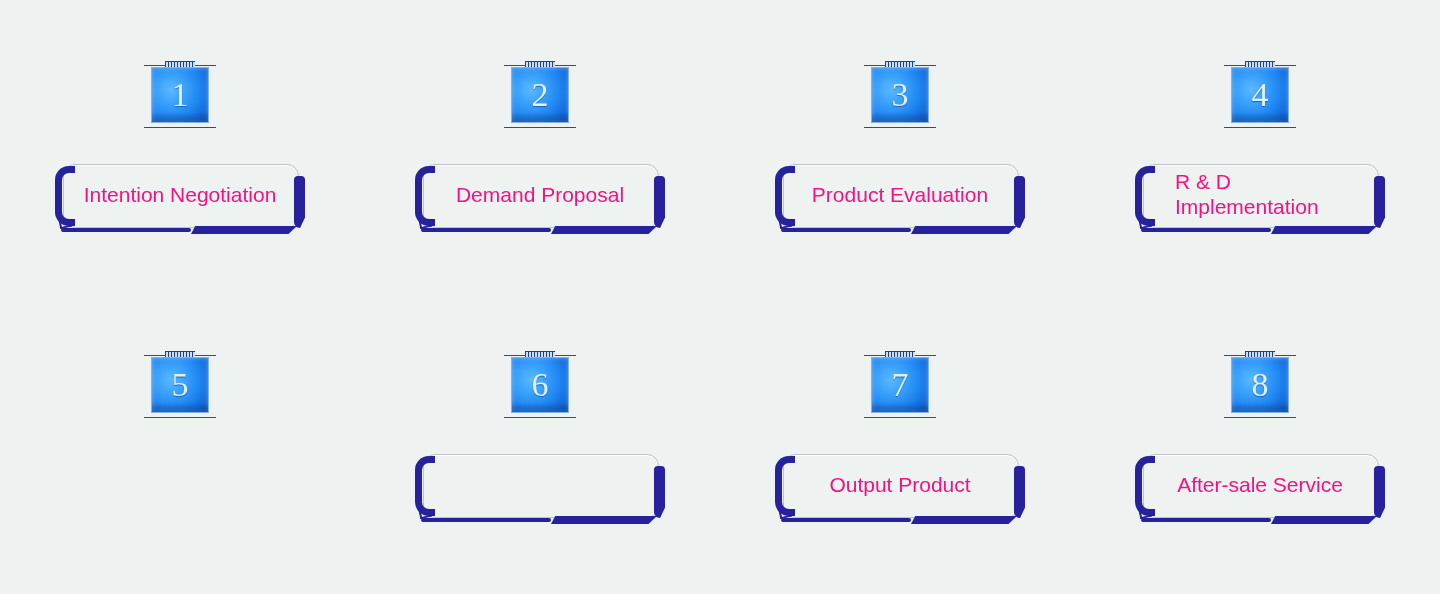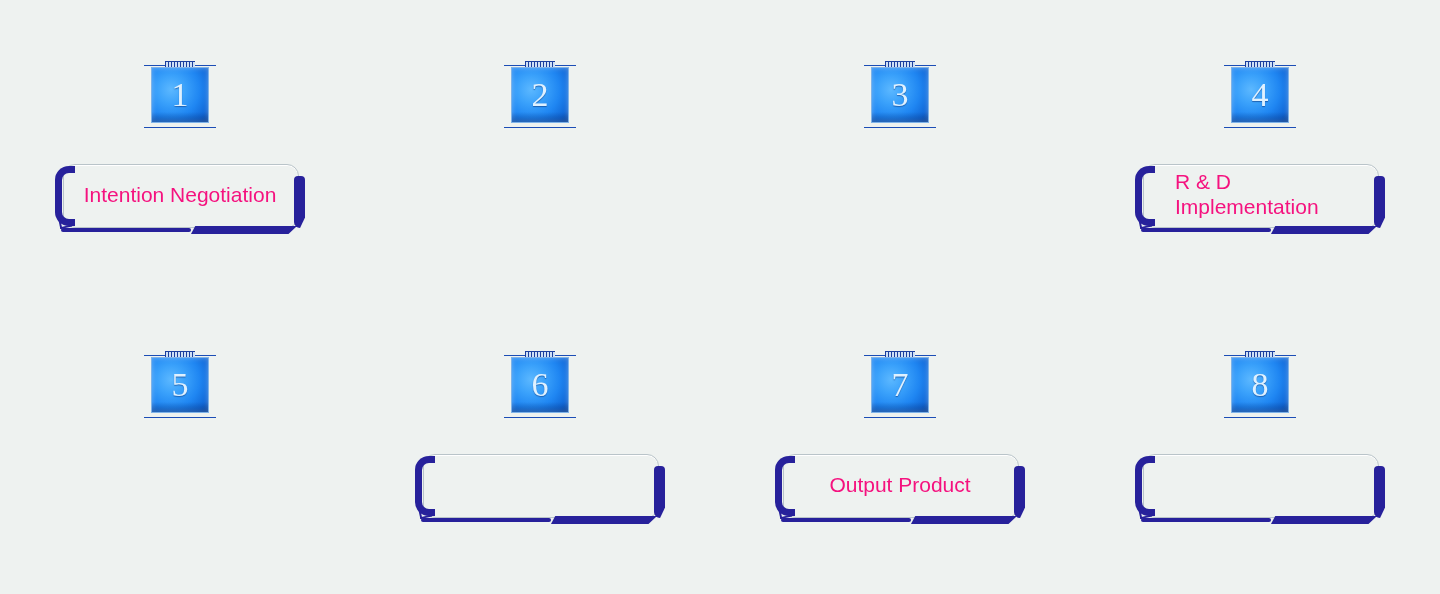--- a/index.html
+++ b/index.html
@@ -249,31 +249,49 @@
     <div class="step row1">
       <div class="icon-wrap">
         <div class="icon-rule-top">
           <div class="binding"></div>
         </div>
         <div class="icon-box">
           <span class="icon-num">2</span>
         </div>
         <div class="icon-rule-bottom"></div>
       </div>
+      <div class="panel-wrap">
+        <div class="panel-face"></div>
+        <div class="bracket-left"></div>
+        <div class="bracket-right"></div>
+        <div class="underline-thin"></div>
+        <div class="underline-thick"></div>
+        <div class="tick-mark"></div>
+        <div class="panel-text">Demand Proposal</div>
+      </div>
     </div>
 
     <div class="step row1">
       <div class="icon-wrap">
         <div class="icon-rule-top">
           <div class="binding"></div>
         </div>
         <div class="icon-box">
           <span class="icon-num">3</span>
         </div>
         <div class="icon-rule-bottom"></div>
+      </div>
+      <div class="panel-wrap">
+        <div class="panel-face"></div>
+        <div class="bracket-left"></div>
+        <div class="bracket-right"></div>
+        <div class="underline-thin"></div>
+        <div class="underline-thick"></div>
+        <div class="tick-mark"></div>
+        <div class="panel-text">Product Evaluation</div>
       </div>
     </div>
 
     <div class="step row1">
       <div class="icon-wrap">
         <div class="icon-rule-top">
           <div class="binding"></div>
         </div>
         <div class="icon-box">
           <span class="icon-num">4</span>
@@ -355,17 +373,18 @@
         </div>
         <div class="icon-rule-bottom"></div>
       </div>
       <div class="panel-wrap">
         <div class="panel-face"></div>
         <div class="bracket-left"></div>
         <div class="bracket-right"></div>
         <div class="underline-thin"></div>
         <div class="underline-thick"></div>
         <div class="tick-mark"></div>
+        <div class="panel-text">After-sale Service</div>
       </div>
     </div>
 
   </div>
 </div>
 
 </body></html>

